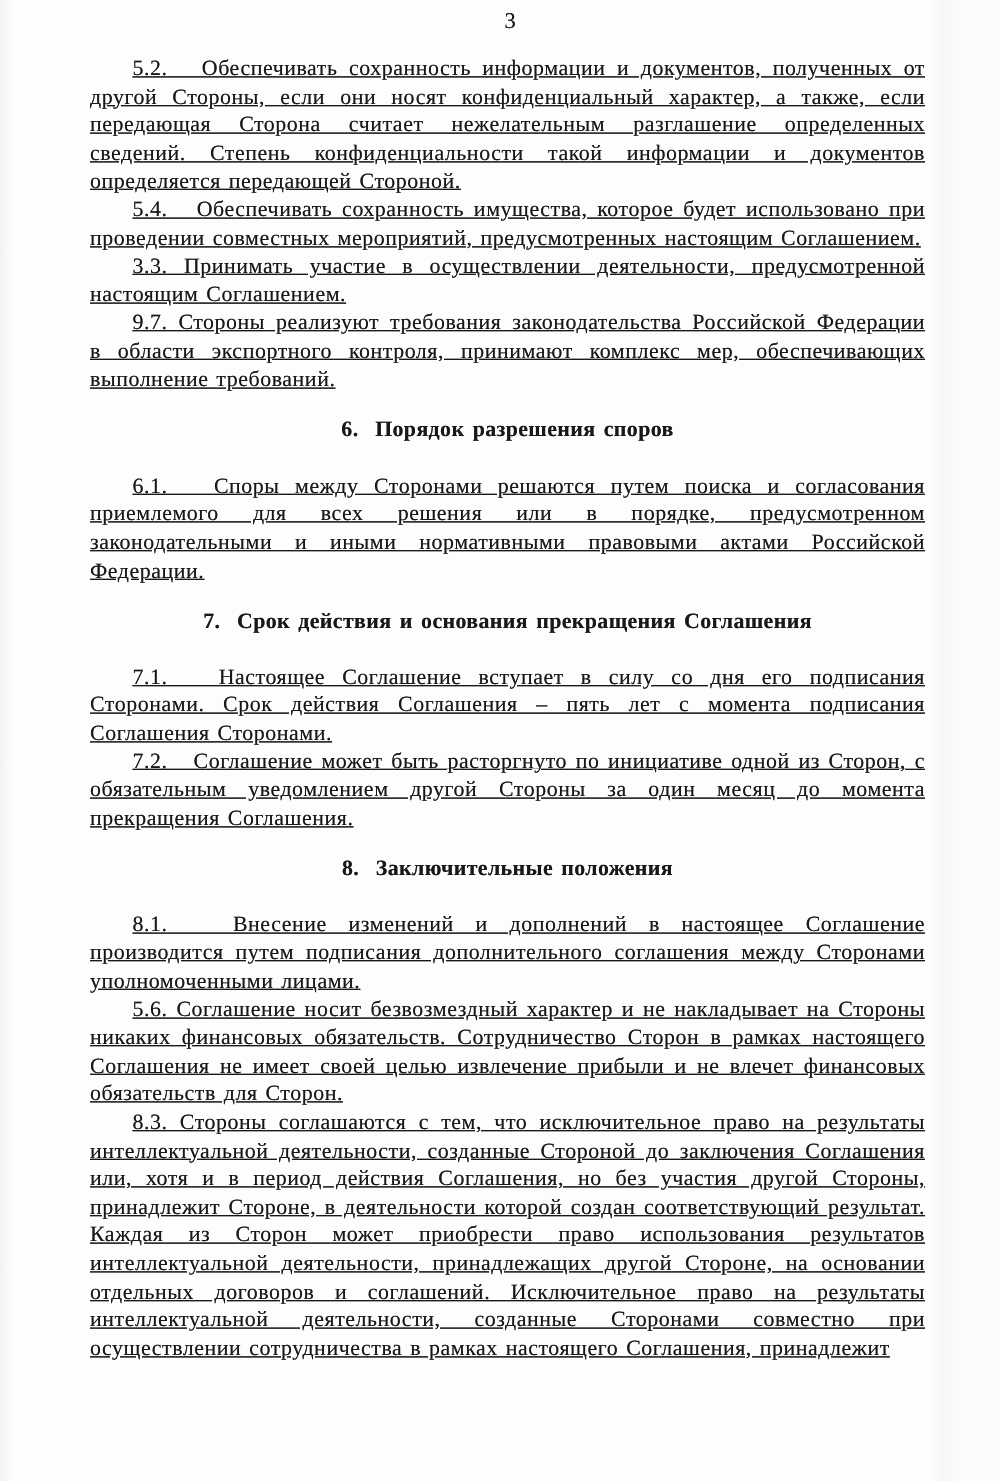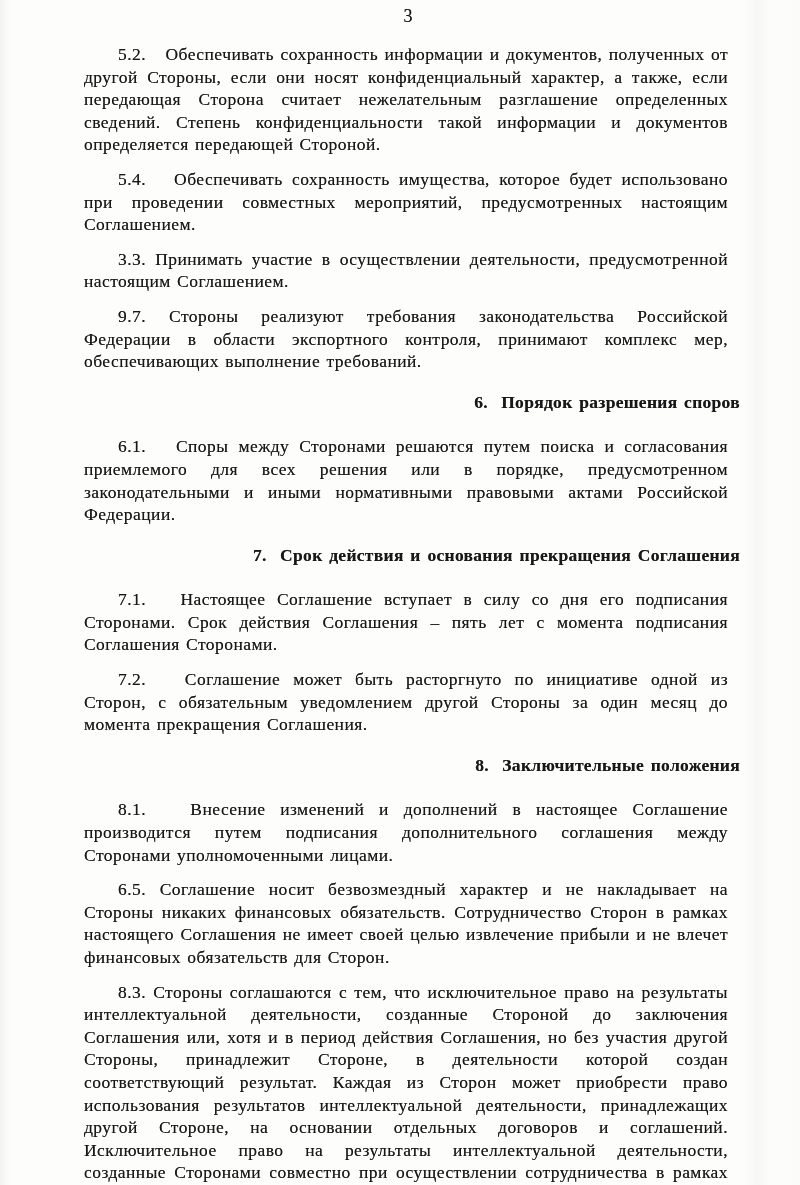--- a/index.html
+++ b/index.html
@@ -40,27 +40,28 @@
     margin: 16px 60px 0 72px;
     width: 668px;
     font-size: 17.5px;
     line-height: 22.6px;
     text-align: justify;
     letter-spacing: 0.45px;
     word-spacing: 1.5px;
     text-shadow: 0 0 0.5px rgba(20,20,20,0.65);
   }
   .para {
-    margin: 12px;
+    margin: 0;
     text-indent: 34px;
+    text-decoration: underline;
   }
   .heading {
     font-size: 17.5px;
     font-weight: bold;
-    text-align: right;
+    text-align: center;
     text-indent: 0;
     margin: 18px 0 22px 0;
     letter-spacing: 0.3px;
     word-spacing: 2px;
   }
 </style>
 </head>
 <body>
 
 <div class="page">
@@ -86,18 +87,18 @@
     <h2 class="heading">7.&nbsp;&nbsp;Срок действия и основания прекращения Соглашения</h2>
 
     <p class="para">7.1.&nbsp;&nbsp; Настоящее Соглашение вступает в силу со дня его подписания Сторонами. Срок действия Соглашения – пять лет с момента подписания Соглашения Сторонами.</p>
 
     <p class="para">7.2.&nbsp;&nbsp; Соглашение может быть расторгнуто по инициативе одной из Сторон, с обязательным уведомлением другой Стороны за один месяц до момента прекращения Соглашения.</p>
 
     <h2 class="heading">8.&nbsp;&nbsp;Заключительные положения</h2>
 
     <p class="para">8.1.&nbsp;&nbsp; Внесение изменений и дополнений в настоящее Соглашение производится путем подписания дополнительного соглашения между Сторонами уполномоченными лицами.</p>
 
-    <p class="para">6.5. Соглашение носит безвозмездный характер и не накладывает на Стороны никаких финансовых обязательств. Сотрудничество Сторон в рамках настоящего Соглашения не имеет своей целью извлечение прибыли и не влечет финансовых обязательств для Сторон.</p>
+    <p class="para">5.6. Соглашение носит безвозмездный характер и не накладывает на Стороны никаких финансовых обязательств. Сотрудничество Сторон в рамках настоящего Соглашения не имеет своей целью извлечение прибыли и не влечет финансовых обязательств для Сторон.</p>
 
     <p class="para">8.3. Стороны соглашаются с тем, что исключительное право на результаты интеллектуальной деятельности, созданные Стороной до заключения Соглашения или, хотя и в период действия Соглашения, но без участия другой Стороны, принадлежит Стороне, в деятельности которой создан соответствующий результат. Каждая из Сторон может приобрести право использования результатов интеллектуальной деятельности, принадлежащих другой Стороне, на основании отдельных договоров и соглашений. Исключительное право на результаты интеллектуальной деятельности, созданные Сторонами совместно при осуществлении сотрудничества в рамках настоящего Соглашения, принадлежит</p>
 
   </main>
 </div>
 
 </body></html>

